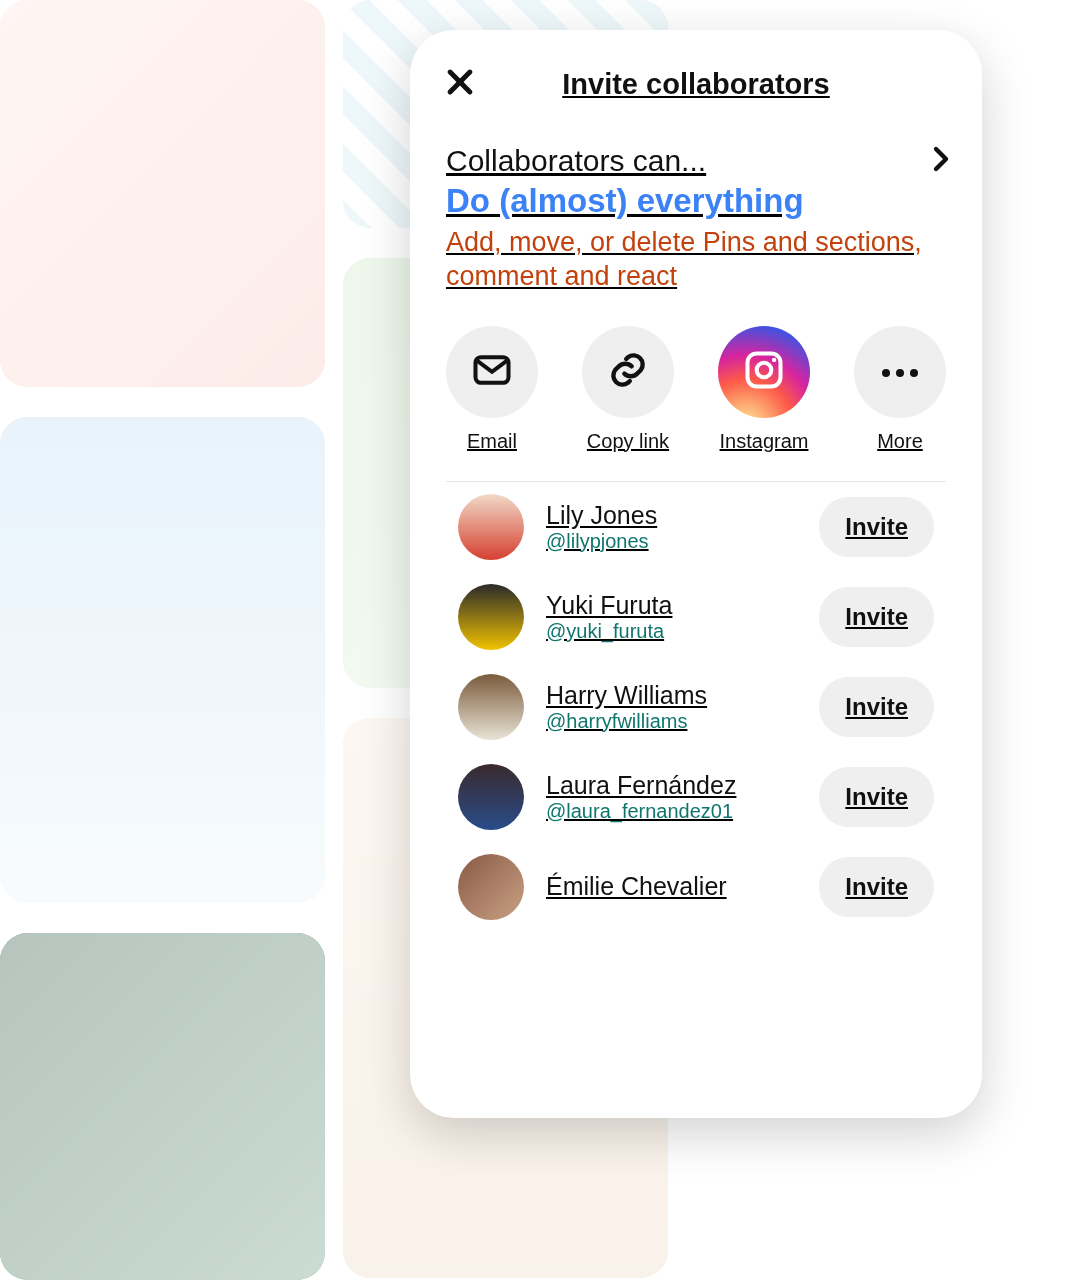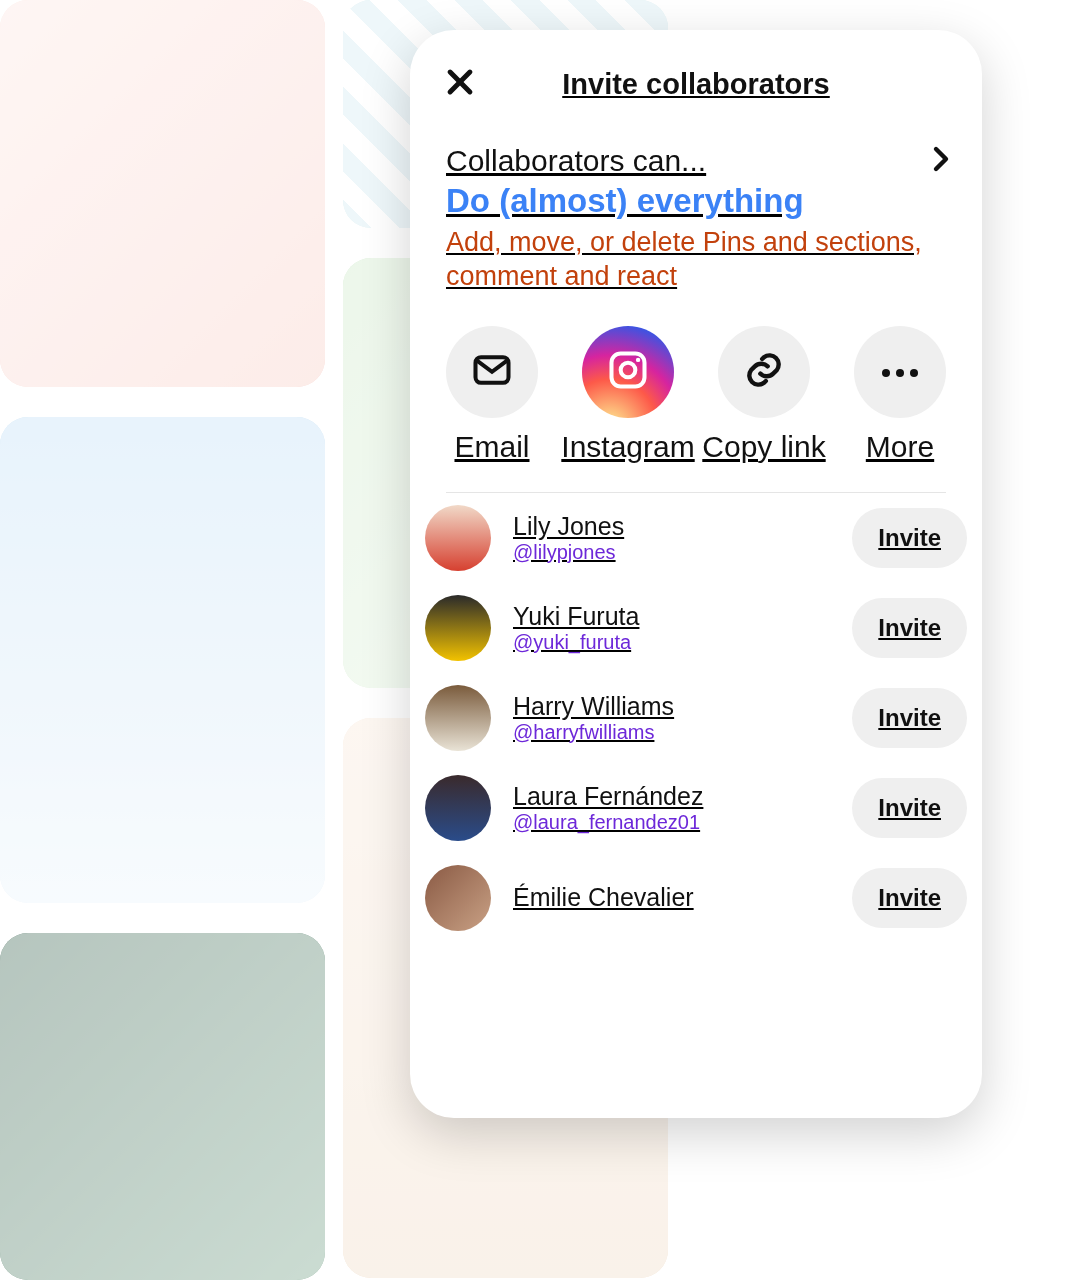--- a/index.html
+++ b/index.html
@@ -132,21 +132,21 @@
     border-radius: 50%;
     background: #efefef;
     display: flex;
     align-items: center;
     justify-content: center;
   }
   .share-circle.ig {
     background: radial-gradient(circle at 30% 110%, #fdf497 0%, #fd5949 40%, #d6249f 60%, #285AEB 90%);
   }
   .share-label {
-    font-size: 30px;
+    font-size: 20px;
     color: #111;
     font-weight: 400;
   }
   .share-circle svg { width: 44px; height: 44px; }
   .dots span{
     width:8px;height:8px;background:#111;border-radius:50%;display:inline-block;margin:0 3px;
   }
 
   .divider {
     height: 1px;
@@ -168,21 +168,21 @@
     display:flex;align-items:center;justify-content:center;
   }
   .search-circle svg { width: 30px; height: 30px; }
   .search-placeholder {
     font-size: 26px;
     font-weight: 700;
     color: #111;
   }
 
   
-  .contacts { padding: 0 15px; }
+  .contacts { padding: 0 48px; }
   .contact-row {
     display: flex;
     align-items: center;
     gap: 22px;
     padding: 12px 0;
   }
   .avatar {
     width: 66px; height: 66px;
     border-radius: 50%;
     flex: 0 0 66px;
@@ -193,21 +193,21 @@
   .av4 { background: linear-gradient(180deg,#3a2a2c,#2a4c8a); }
   .av5 { background: linear-gradient(135deg,#8a5a44,#c9a185); }
   .contact-text { flex: 1; }
   .contact-name {
     font-size: 25px;
     font-weight: 500;
     color: #111;
   }
   .contact-handle {
     font-size: 20px;
-    color: #6d28d9;
+    color: #0f766e;
     font-weight: 400;
   }
   .invite-btn {
     background: #efefef;
     border: none;
     border-radius: 34px;
     padding: 16px 26px;
     font-size: 24px;
     font-weight: 700;
     color: #111;
@@ -275,46 +275,46 @@
           <svg viewBox="0 0 24 24" fill="none" stroke="#111" stroke-width="2.2">
             <rect x="3" y="5" width="18" height="14" rx="3"></rect>
             <path d="M4 7l8 6 8-6"></path>
           </svg>
         </span>
       </div>
       <div class="share-label">Email</div>
     </div>
 
     <div class="share-item">
+      <div class="share-circle">
+        <span>
+          <svg viewBox="0 0 24 24" fill="none" stroke="#111" stroke-width="2.4" stroke-linecap="round">
+            <path d="M10 14a5 5 0 0 0 7 0l2-2a5 5 0 0 0-7-7l-1 1"></path>
+            <path d="M14 10a5 5 0 0 0-7 0l-2 2a5 5 0 0 0 7 7l1-1"></path>
+          </svg>
+        </span>
+      </div>
+      <div class="share-label">Copy link</div>
+    </div>
+
+    <div class="share-item">
       <div class="share-circle ig">
         <span>
           <svg viewBox="0 0 24 24" fill="none" stroke="#fff" stroke-width="2.2">
             <rect x="3" y="3" width="18" height="18" rx="5"></rect>
             <circle cx="12" cy="12" r="4"></circle>
             <circle cx="17.5" cy="6.5" r="1.2" fill="#fff" stroke="none"></circle>
           </svg>
         </span>
       </div>
       <div class="share-label">Instagram</div>
     </div>
 
     <div class="share-item">
       <div class="share-circle">
-        <span>
-          <svg viewBox="0 0 24 24" fill="none" stroke="#111" stroke-width="2.4" stroke-linecap="round">
-            <path d="M10 14a5 5 0 0 0 7 0l2-2a5 5 0 0 0-7-7l-1 1"></path>
-            <path d="M14 10a5 5 0 0 0-7 0l-2 2a5 5 0 0 0 7 7l1-1"></path>
-          </svg>
-        </span>
-      </div>
-      <div class="share-label">Copy link</div>
-    </div>
-
-    <div class="share-item">
-      <div class="share-circle">
         <span class="dots">
           <span></span><span></span><span></span>
         </span>
       </div>
       <div class="share-label">More</div>
     </div>
   </div>
 
   <div class="divider"></div>
 

